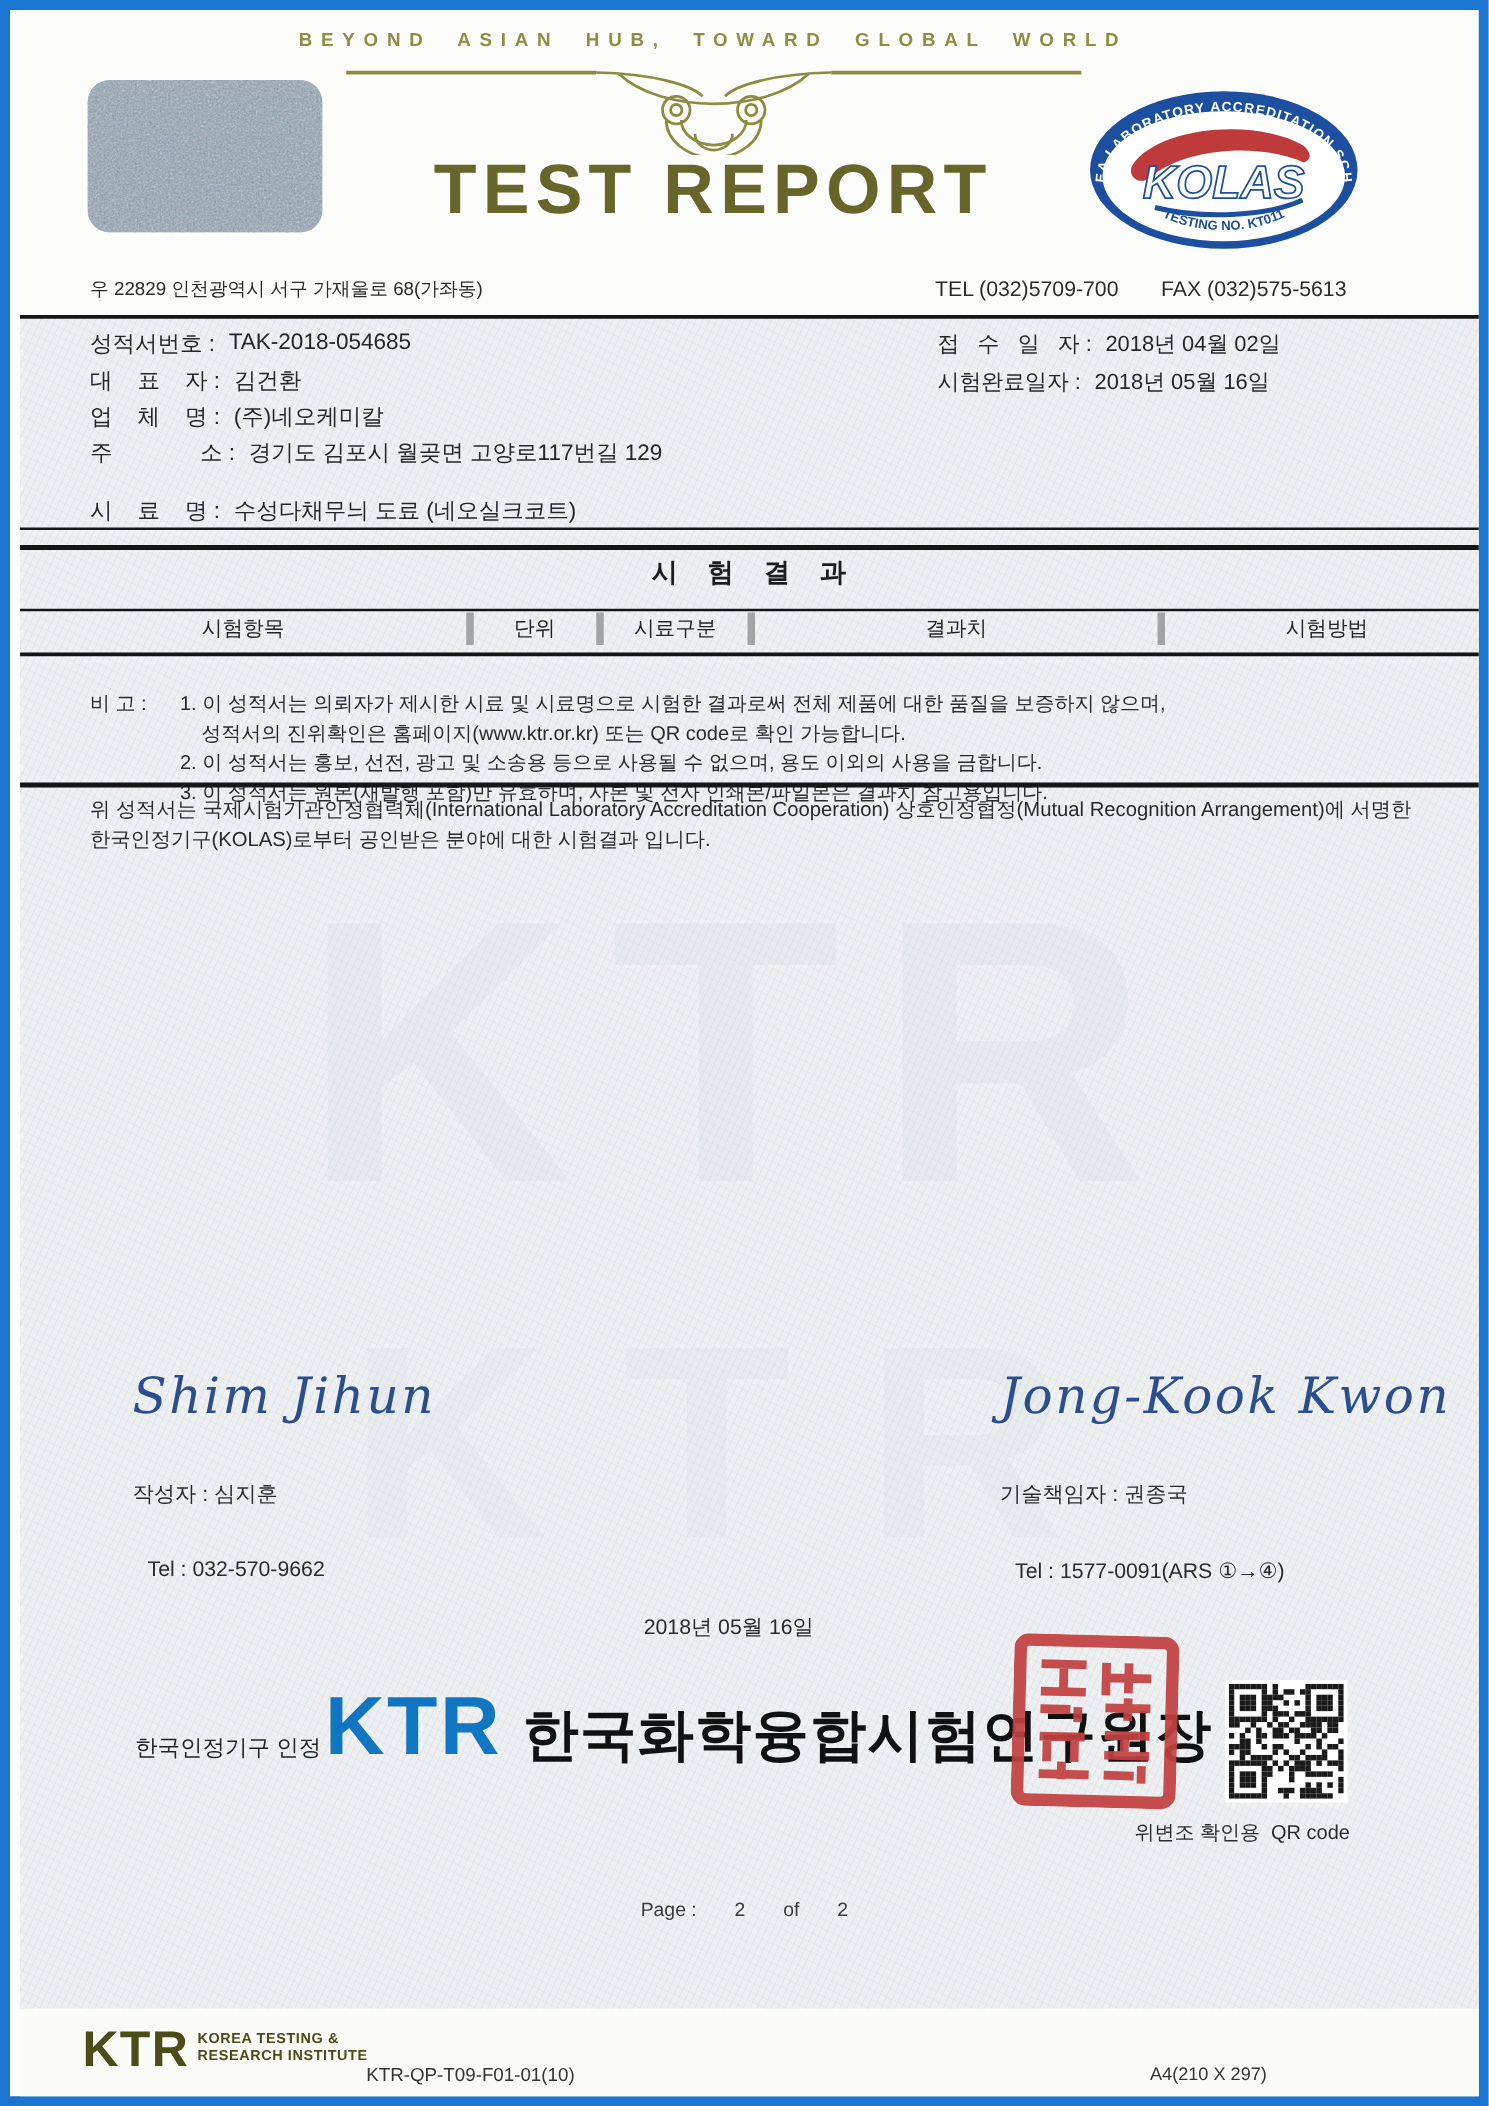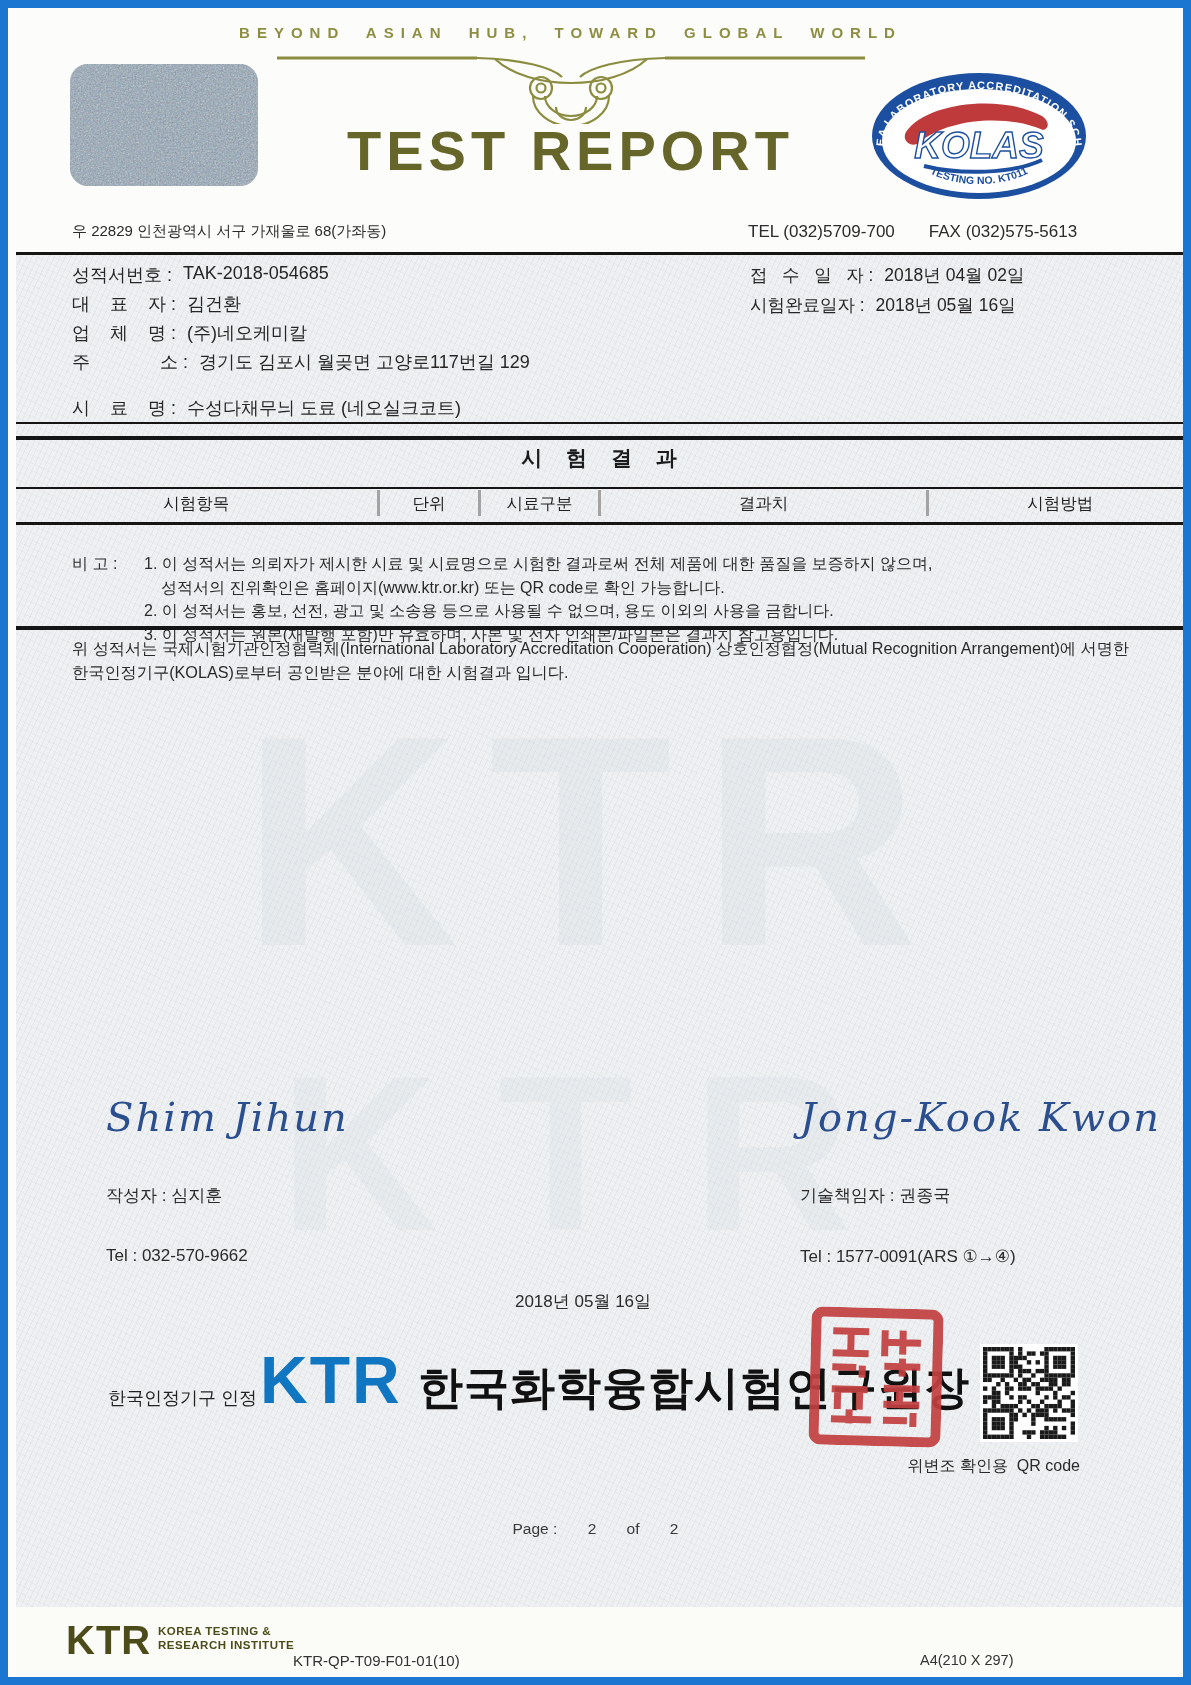--- a/index.html
+++ b/index.html
@@ -28,39 +28,39 @@
   .rule{left:8px;width:1175px;background:#151515;}
   
   .kv{font-size:18px;color:#262626;display:flex;}
   .kv .lbl{white-space:pre;}
   .kv .val{white-space:pre;margin-left:6px;}
   .dates .kv{font-size:17.5px;}
   
   .res-title{left:8px;top:436px;width:1175px;text-align:center;font-size:21px;font-weight:bold;
     letter-spacing:9px;color:#1c1c1c;}
   .thead{left:8px;top:482px;width:1175px;height:48px;display:flex;align-items:flex-start;}
-  .thead .th{text-align:center;font-size:16.5px;color:#222;border-left:3px solid #a3a3a3;height:26px;
+  .thead .th{text-align:center;font-size:16.5px;color:#222;border-left:6px solid #a3a3a3;height:26px;
     line-height:26px;}
   .thead .th:first-child{border-left:none;}
   .c1{width:31%;} .c2{width:8.5%;} .c3{width:10%;} .c4{width:28%;} .c5{width:22.5%;}
   
   .notes{left:64px;top:520px;width:1080px;display:flex;font-size:16px;line-height:23.5px;color:#2a2a2a;margin-top:24px;}
   .notes .lbl{white-space:pre;width:72px;flex:none;}
   .notes .nline{white-space:pre;}
   .notes .indent{padding-left:17px;}
   .accred{left:64px;top:628px;width:1066px;font-size:16.2px;line-height:24px;color:#2a2a2a;}
   
   .wm{width:100%;text-align:center;font-weight:900;color:rgba(110,145,170,.055);pointer-events:none;}
   .wm1{left:0;top:660px;font-size:300px;letter-spacing:30px;}
   .wm2{left:0;top:1020px;font-size:220px;letter-spacing:60px;color:rgba(110,145,170,.045);}
   
   .script{font-family:"DejaVu Serif", serif;font-style:italic;font-weight:normal;font-size:40px;
     color:#2b4f8e;letter-spacing:2px;}
   .sig-role{font-size:17px;color:#2b2b2b;white-space:pre;}
-  .sig-tel{font-size:17px;color:#2b2b2b;}
+  .sig-tel{font-size:17px;color:#2b2b2b;margin-left:12px;}
   .report-date{left:0;top:1282px;width:1150px;text-align:center;font-size:17px;color:#2b2b2b;}
   
   .accredited{left:100px;top:1378px;font-size:18px;color:#222;}
   .ktr-logo{left:252px;top:1334px;font-size:66px;font-weight:900;color:#1076c2;letter-spacing:2px;}
   .org-name{left:410px;top:1350px;font-size:45px;font-weight:800;color:#111;letter-spacing:1px;}
   .seal{left:802px;top:1300px;transform:rotate(1.5deg);opacity:.92;}
   .qr{left:972px;top:1336px;width:98px;height:98px;background:#fff;padding:3px;box-sizing:border-box;}
   .qr-caption{left:860px;top:1448px;width:212px;text-align:right;font-size:16px;color:#2b2b2b;white-space:pre;}
   
   .pagination{left:0;top:1512px;width:1175px;text-align:center;font-size:15.5px;color:#3a3a3a;}

